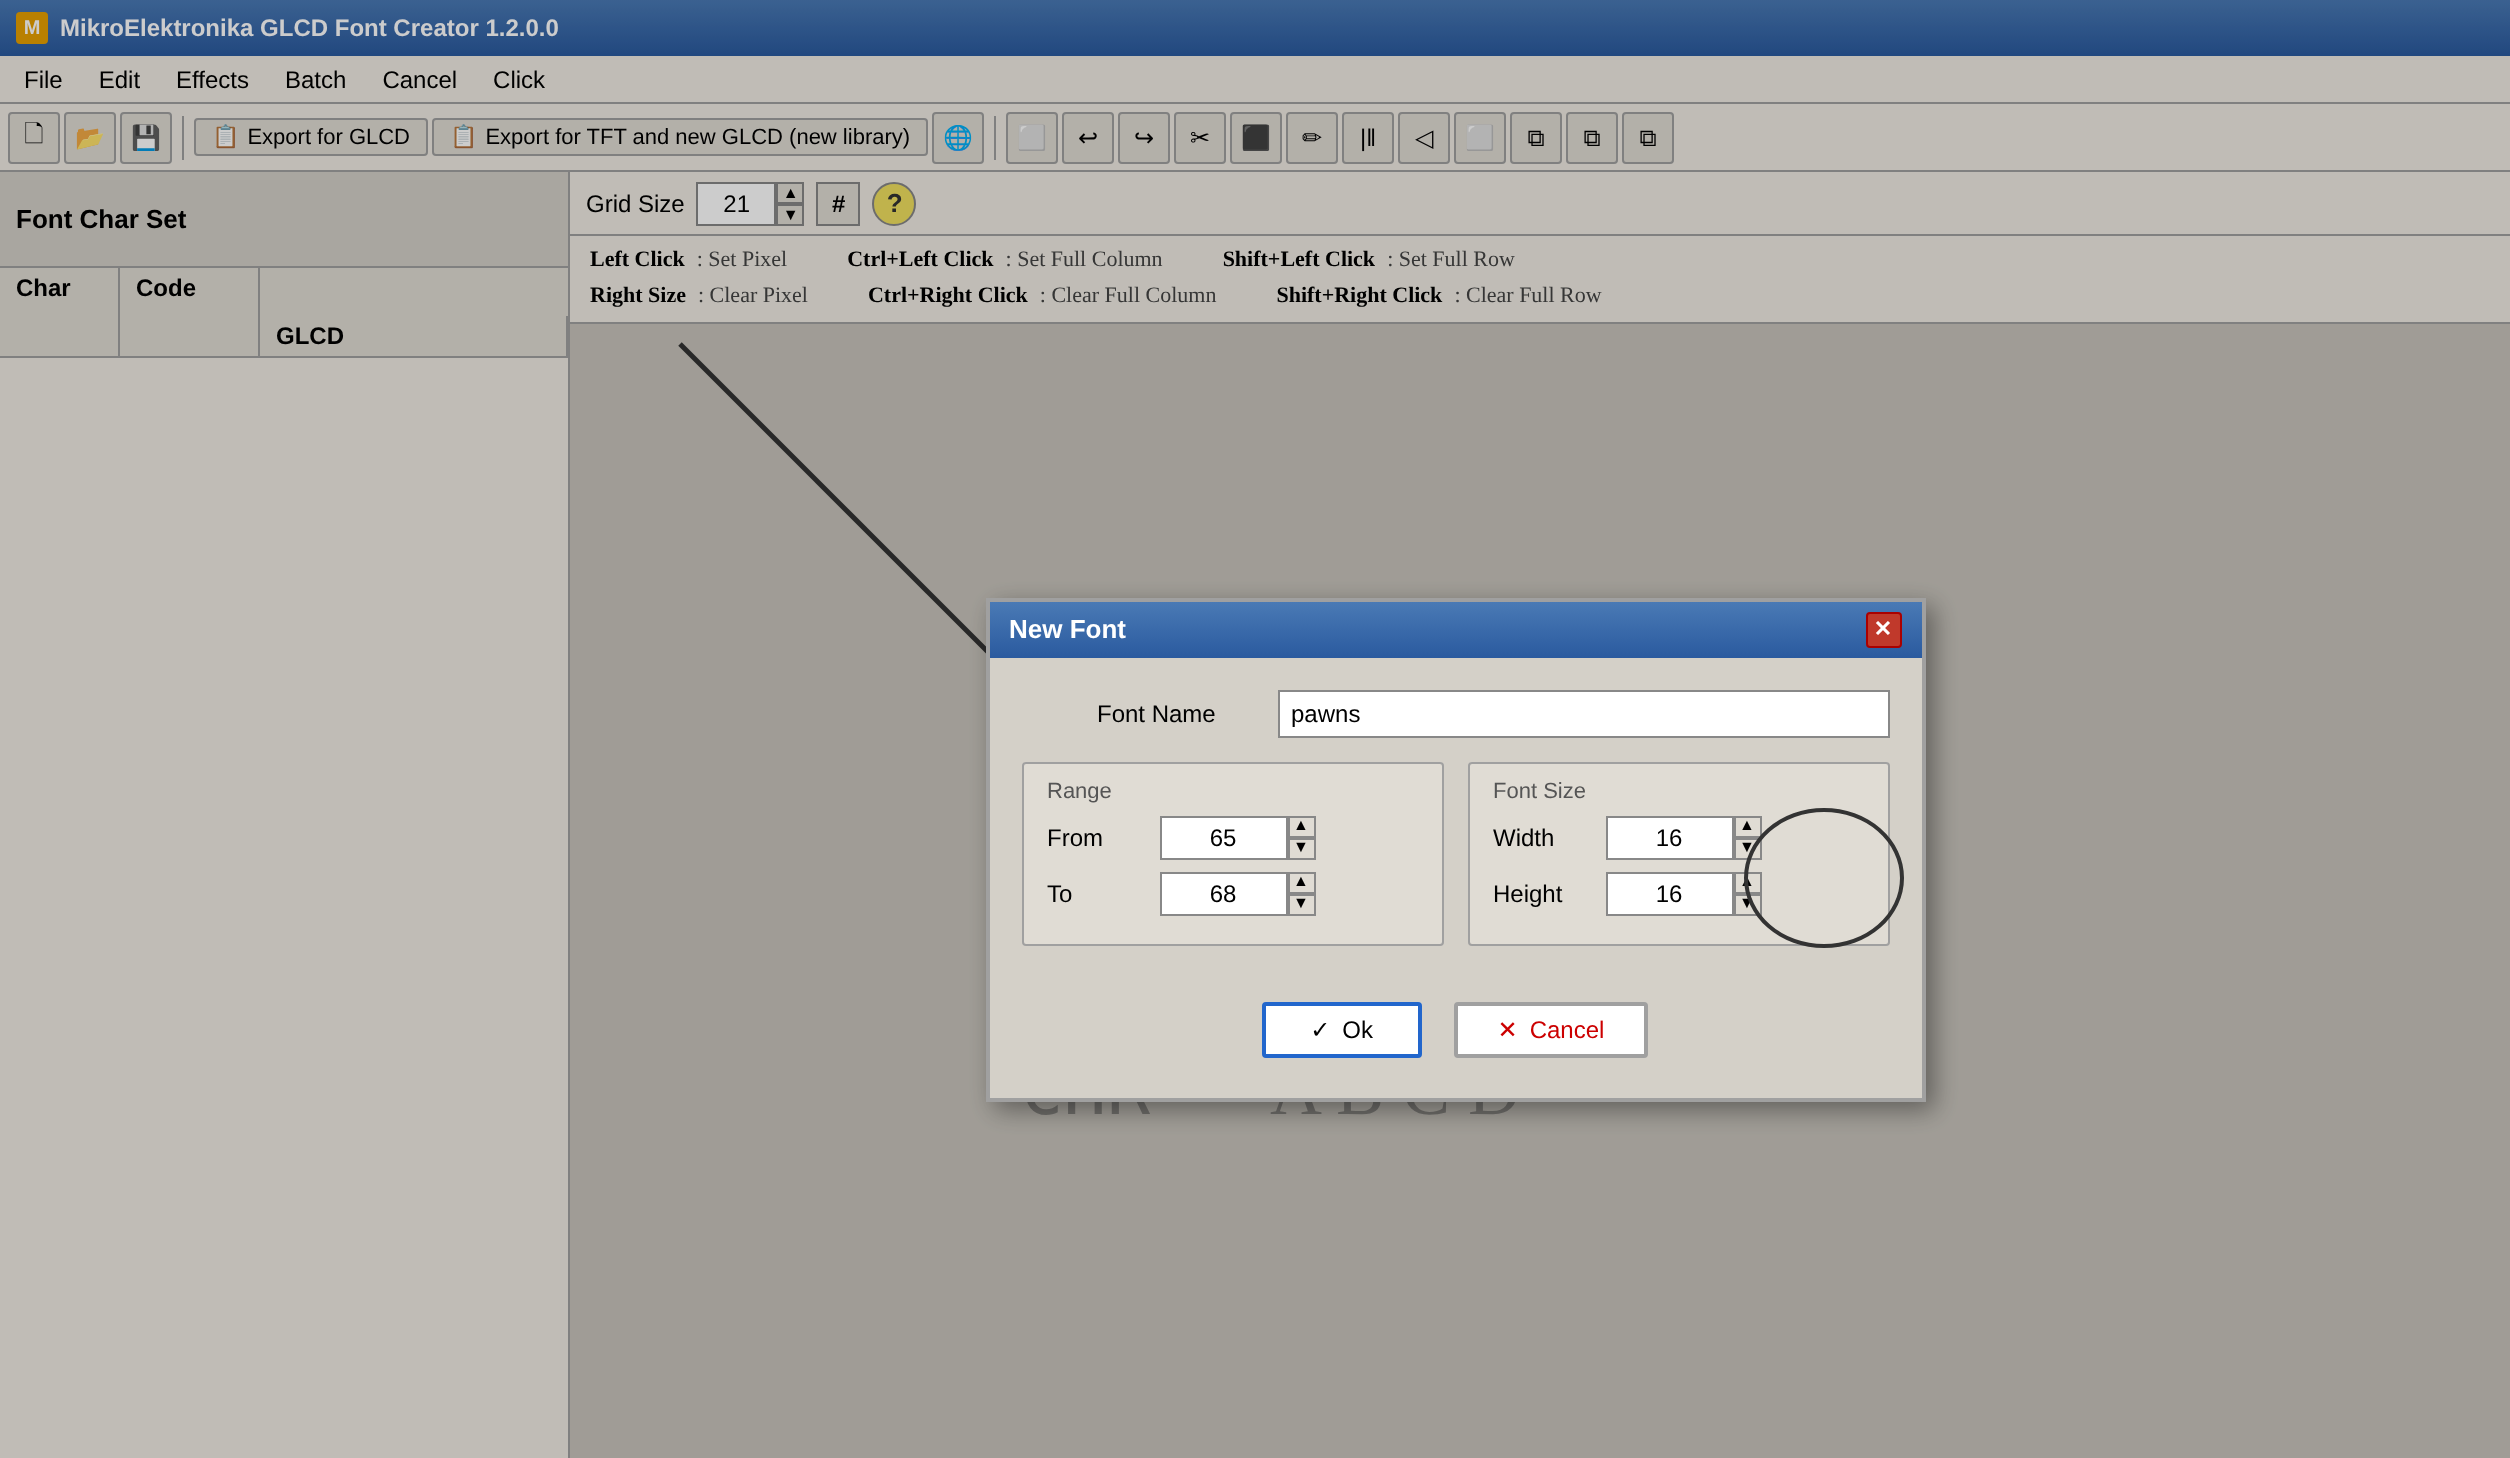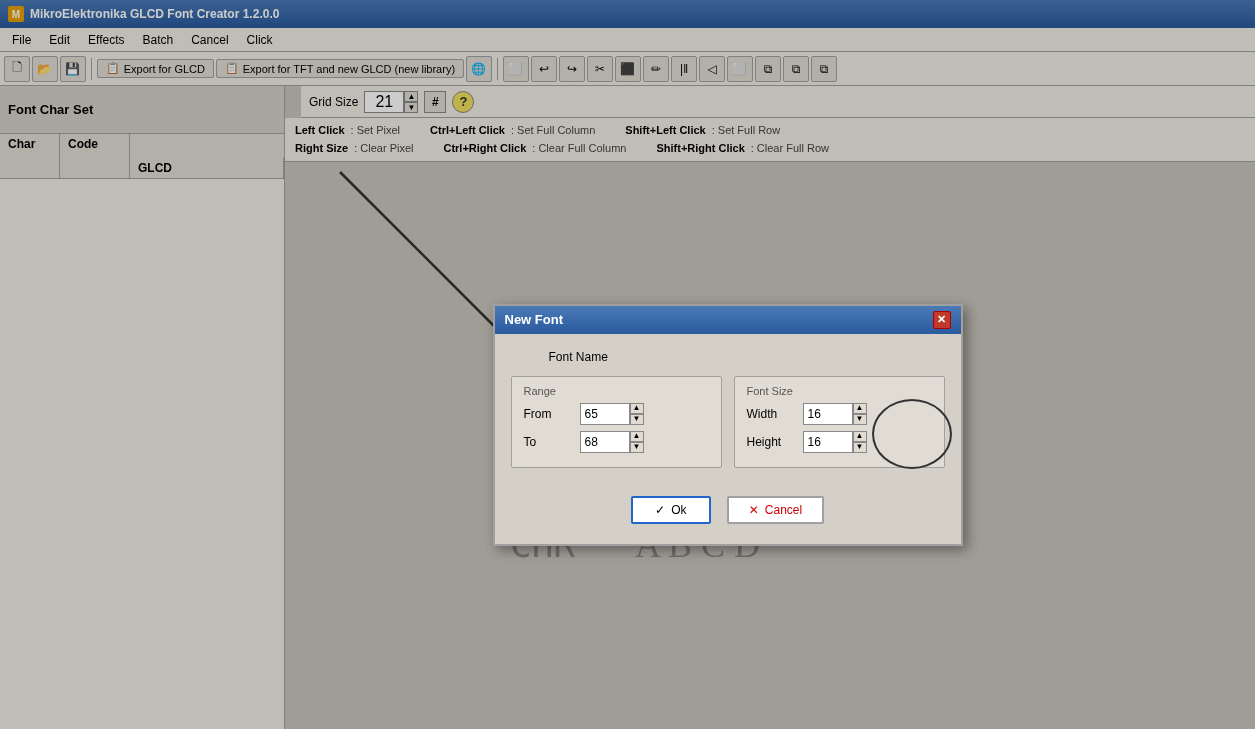--- a/index.html
+++ b/index.html
@@ -99,35 +99,35 @@
 
     
     #grid-toolbar {
       background: #f0ece4;
       height: 32px;
       display: flex;
       align-items: center;
       padding: 0 8px;
       gap: 6px;
       border-bottom: 1px solid #a0a0a0;
-      margin-left: 16px;
     }
     #grid-size-input {
-      width: 40px; height: 22px; border: 1px solid #888; padding: 0 4px; text-align: center; font-size: 16px; background: white;
+      width: 40px; height: 22px; border: 1px solid #888; padding: 0 4px; text-align: center; font-size: 12px; background: white;
     }
     .grid-spin-btn { width: 14px; height: 11px; background: #e0dcd4; border: 1px solid #888; font-size: 8px; display: flex; align-items: center; justify-content: center; cursor: pointer; }
     .grid-hash-btn { width: 22px; height: 22px; background: #e0dcd4; border: 1px solid #888; display: flex; align-items: center; justify-content: center; cursor: pointer; font-size: 12px; font-weight: bold; }
     .grid-help-btn { width: 22px; height: 22px; background: #f0e060; border: 1px solid #888; border-radius: 50%; display: flex; align-items: center; justify-content: center; cursor: pointer; font-size: 13px; font-weight: bold; color: #333; }
 
     
     #mouse-hints {
       background: #f0ece4;
       padding: 4px 10px;
       border-bottom: 1px solid #a0a0a0;
       line-height: 1.6;
+      font-family: Liberation Serif, serif;
     }
     .hint-row { display: flex; gap: 30px; }
     .hint-item { display: flex; gap: 6px; font-size: 11px; }
     .hint-key { font-weight: bold; color: #000; }
     .hint-val { color: #444; }
 
     
     #canvas-area {
       flex: 1;
       position: relative;
@@ -232,21 +232,21 @@
     }
     .section-label {
       font-size: 12px;
       min-width: 40px;
     }
     .spin-input-container {
       display: flex;
       align-items: center;
     }
     .spin-input {
-      width: 50px; height: 22px; border: 1px solid #888; padding: 0 4px; font-size: 12px; background: white;
+      width: 64px; height: 22px; border: 1px solid #888; padding: 0 4px; text-align: center; font-size: 12px; background: white;
     }
     .spin-buttons {
       display: flex; flex-direction: column;
     }
     .spin-up, .spin-down {
       width: 14px; height: 11px; background: #e0dcd4; border: 1px solid #888; font-size: 8px; display: flex; align-items: center; justify-content: center; cursor: pointer; line-height: 1;
     }
     .two-sections {
       display: flex;
       gap: 12px;
@@ -423,20 +423,21 @@
 
     <div id="dialog-titlebar">
       <span>New Font</span>
       <div id="dialog-close-btn">✕</div>
     </div>
 
     <div id="dialog-body">
 
       <div class="dialog-field-row">
         <span class="dialog-label">Font Name</span>
+        <input class="dialog-input" type="text" value="pawns" style="">
       </div>
 
       <div class="two-sections">
 
         <div class="dialog-section">
           <div class="dialog-section-title">Range</div>
 
           <div class="section-row">
             <span class="section-label">From</span>
             <div class="spin-input-container">

